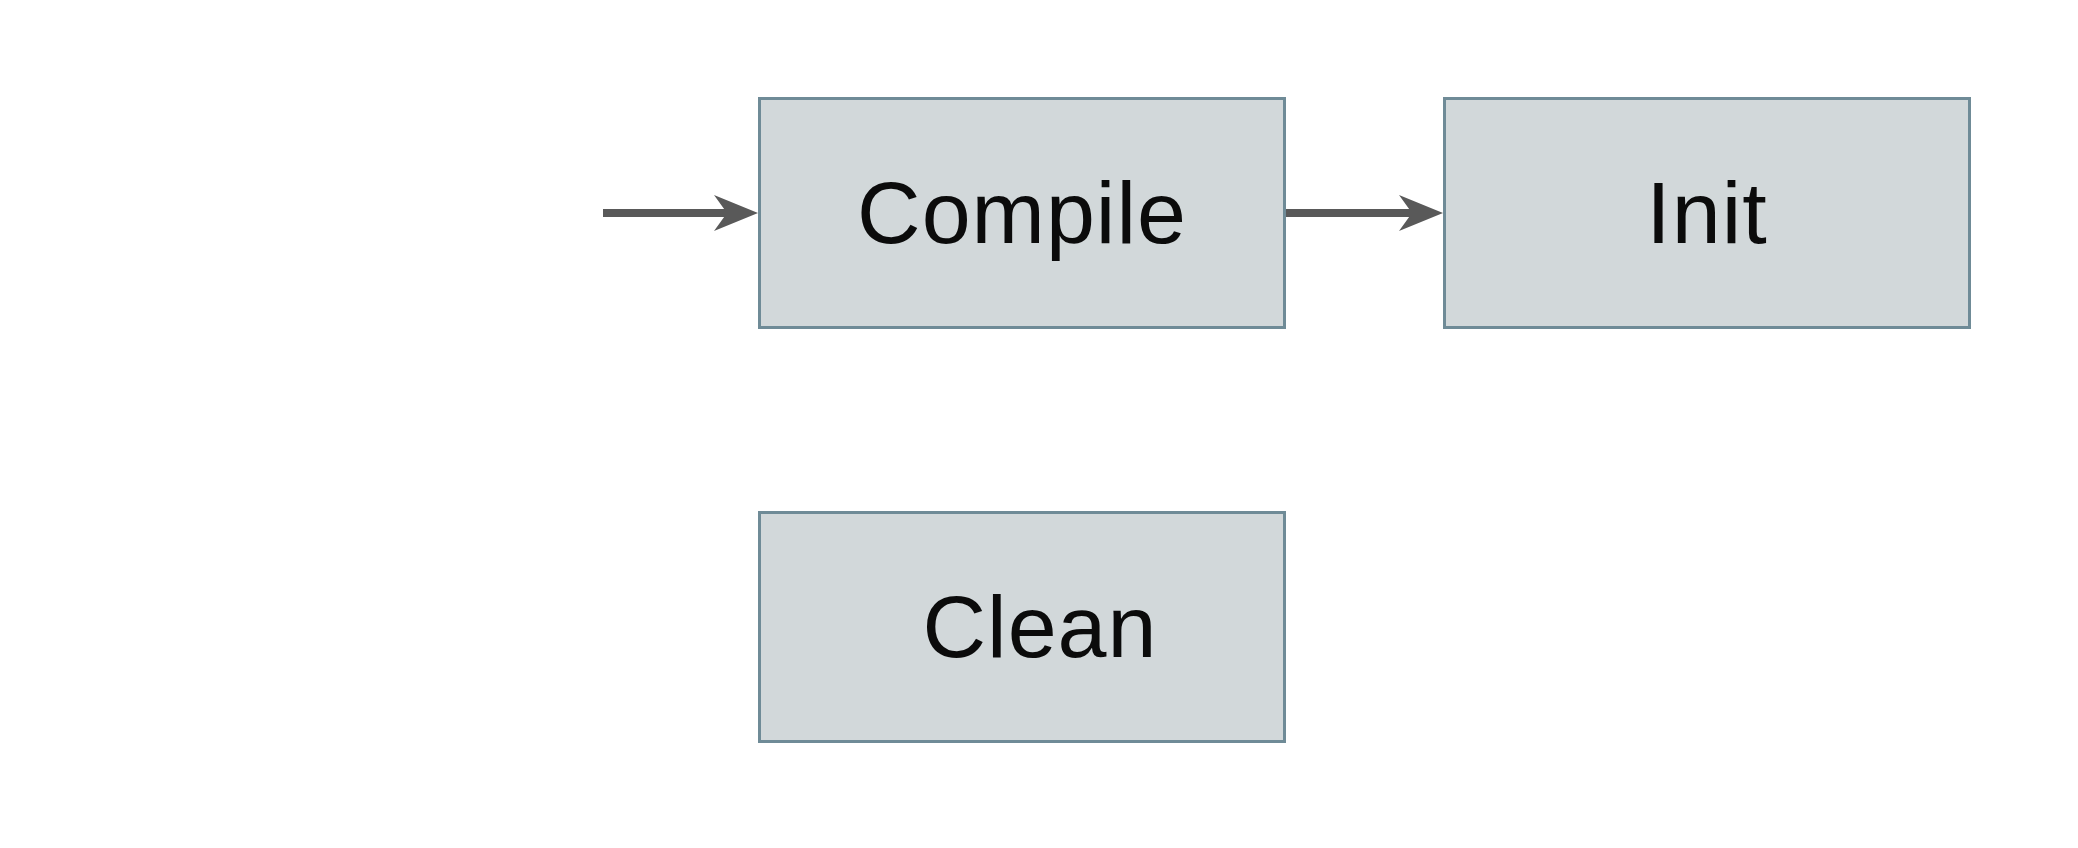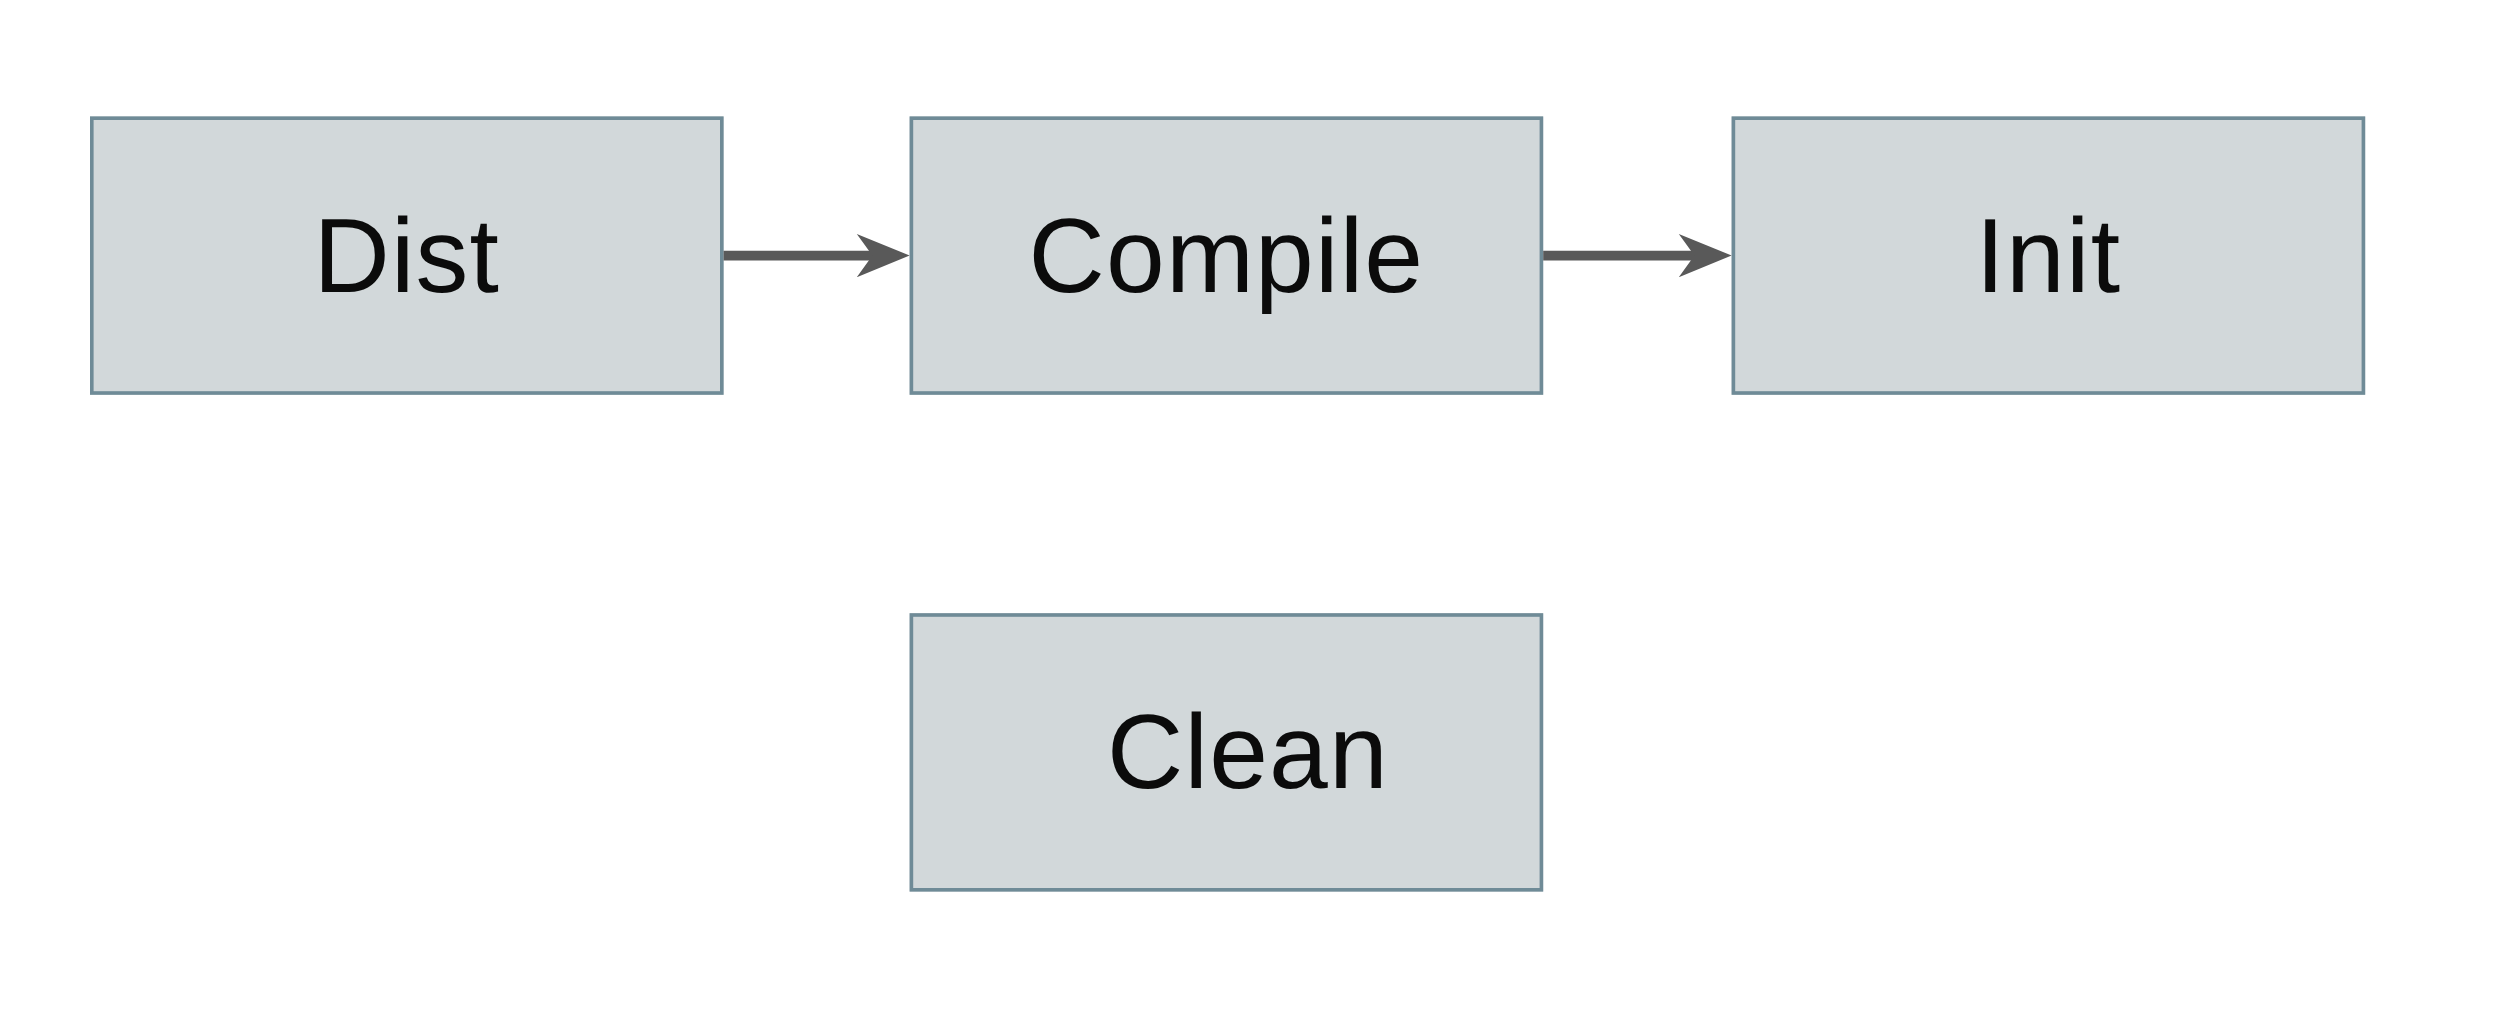--- a/index.html
+++ b/index.html
@@ -35,23 +35,20 @@
     position: absolute;
     overflow: visible;
     display: block;
   }
 </style>
 </head>
 <body>
 
 <div id="canvas">
 
-  <div class="node" style="left: 75px; top: 97px; width: 528px; height: 232px;">
-    <span class="label">Dist</span>
-  </div>
 
   <div class="node" style="left: 1443px; top: 97px; width: 528px; height: 232px;">
     <span class="label">Init</span>
   </div>
 
   <div class="node" style="left: 758px; top: 97px; width: 528px; height: 232px;">
     <span class="label">Compile</span>
   </div>
 
   <div class="node" style="left: 758px; top: 511px; width: 528px; height: 232px; padding-left: 36px;">

